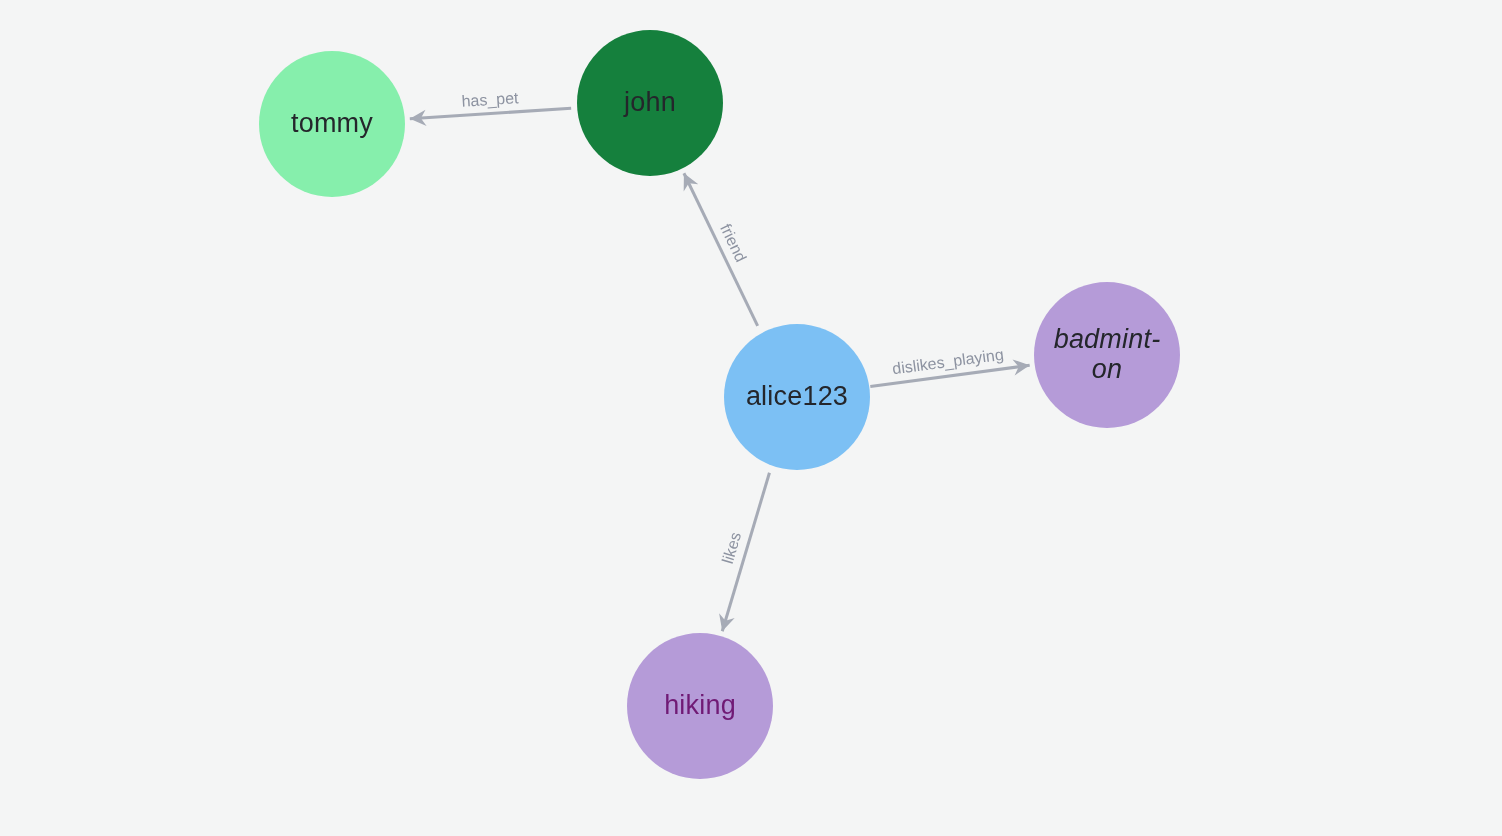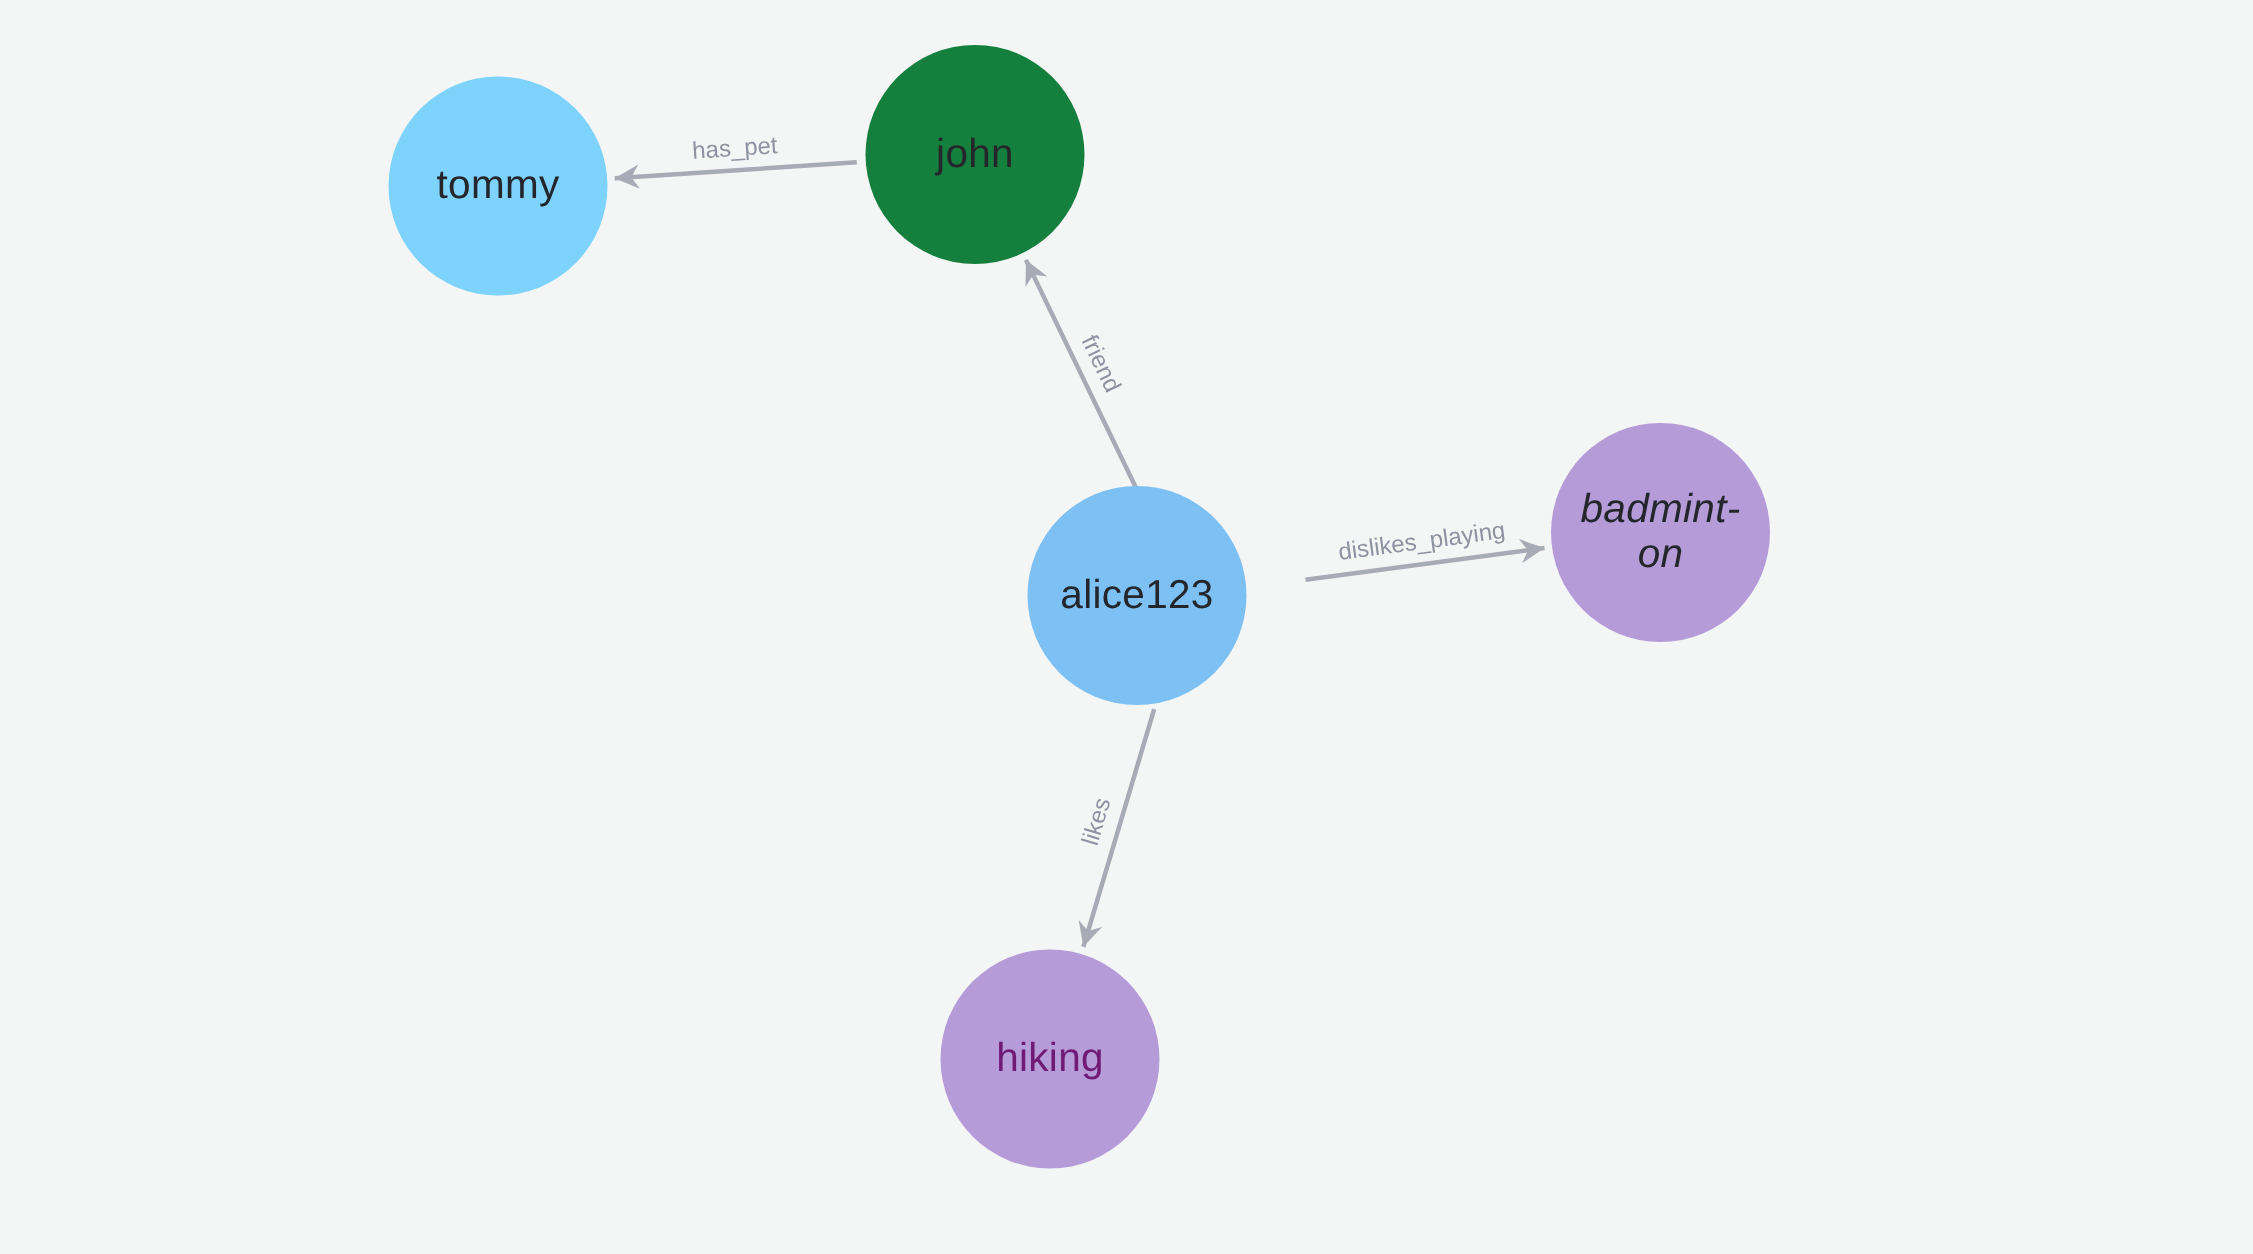--- a/index.html
+++ b/index.html
@@ -65,27 +65,27 @@
         <line x1="769.4569270281129" y1="472.71532117731635" x2="722.2577176178125" y2="631.2431006097382" stroke="#a6abb6" stroke-width="3" marker-end="url(#arrowhead)" class="edge-line"></line>
       </g>
   </svg>
   <div id="edge-labels">
       <div class="edge-label" style="left: 489.579px; top: 99.5634px; color: rgb(141, 147, 161); transform: translate(-50%, -50%) rotate(-3.7782deg);">has_pet</div>
       <div class="edge-label" style="left: 733.389px; top: 243.461px; color: rgb(141, 147, 161); transform: translate(-50%, -50%) rotate(64.2198deg);">friend</div>
       <div class="edge-label" style="left: 948.145px; top: 362.057px; color: rgb(141, 147, 161); transform: translate(-50%, -50%) rotate(-7.59464deg);">dislikes_playing</div>
       <div class="edge-label" style="left: 732.439px; top: 547.984px; color: rgb(141, 147, 161); transform: translate(-50%, -50%) rotate(-73.4199deg);">likes</div>
     </div>
   <div id="nodes">
-      <div class="node" style="left: 259px; top: 51px; width: 146px; height: 146px; background: #7dd3fc;">
+      <div class="node" style="left: 259px; top: 51px; width: 146px; height: 146px; background: #86efac;">
         <span class="node-label" style="color: rgb(36, 38, 43);">tommy</span>
       </div>
       <div class="node" style="left: 577px; top: 30px; width: 146px; height: 146px; background: #15803d;">
         <span class="node-label" style="color: rgb(36, 38, 43);">john</span>
       </div>
-      <div class="node" style="left: 685px; top: 324px; width: 146px; height: 146px; background: rgb(124, 192, 244); text-align: center;">
+      <div class="node" style="left: 724px; top: 324px; width: 146px; height: 146px; background: rgb(124, 192, 244); text-align: center;">
         <span class="node-label" style="color: rgb(36, 38, 43);">alice123</span>
       </div>
       <div class="node" style="left: 1034px; top: 282px; width: 146px; height: 146px; background: rgb(181, 155, 216); font-style: italic;">
         <span class="node-label" style="color: rgb(36, 38, 43);">badmint-
 on</span>
       </div>
       <div class="node" style="left: 627px; top: 633px; width: 146px; height: 146px; background: rgb(181, 155, 216);">
         <span class="node-label" style="color: #701a75;">hiking</span>
       </div>
     </div>

